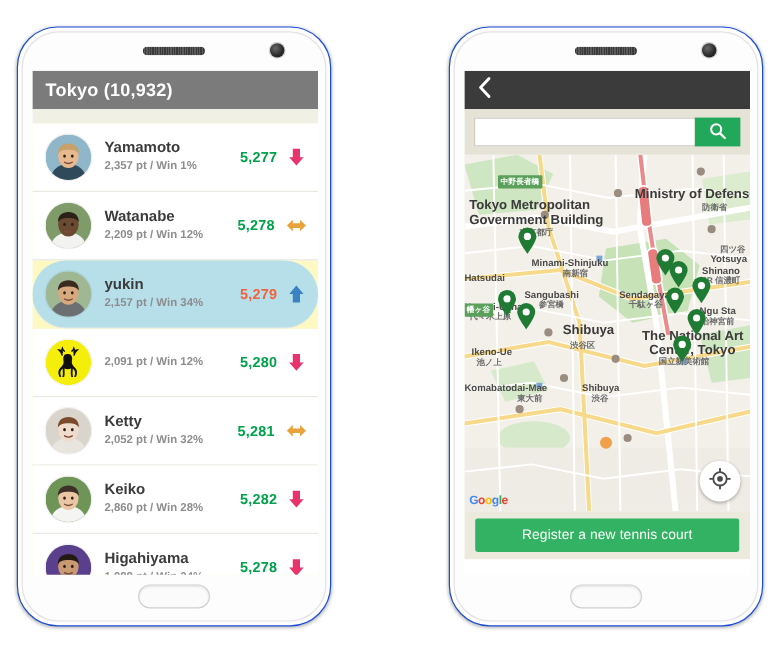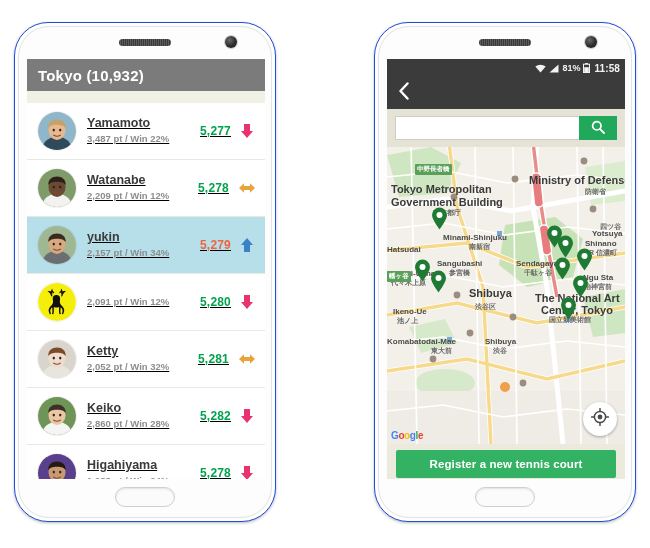--- a/index.html
+++ b/index.html
@@ -56,28 +56,28 @@
 
   
   .rank-header {
     height: 32px; background: #7b7b7b;
     display: flex; align-items: center;
     padding-left: 11px;
     color: #ffffff; font-size: 15px; font-weight: 600;
     letter-spacing: .2px;
   }
   .cream-strip { height: 12px; background: #f1f0e5; }
-  .rank-list { background: #fef9c3; height: 376px; text-decoration: underline; }
+  .rank-list { background: #fef9c3; height: 376px; }
   .rank-row {
     height: 57px; background: #ffffff;
     display: flex; align-items: center;
     padding: 0 9px 0 11px;
     border-bottom: 1px solid #e9e9e4;
   }
-  .rank-row.highlight { background: #b6dfea; }
+  .rank-row.highlight { background: #b6dfea; border-radius: 28px; }
   .avatar {
     width: 38px; height: 38px; border-radius: 50%;
     flex: 0 0 38px; overflow: hidden; position: relative;
     box-shadow: 0 0 0 1px rgba(0,0,0,0.06);
   }
   .avatar svg { display: block; width: 100%; height: 100%; }
   .rank-info { flex: 1 1 auto; padding-left: 11px; min-width: 0; }
   .rank-name {
     font-size: 12.5px; font-weight: 700; color: #3b3b3b;
     line-height: 1.25; white-space: nowrap; overflow: hidden;
@@ -161,21 +161,21 @@
   .gmaps-logo span:nth-child(6){color:#EA4335}
 
   .cta-wrap {
     height: 40px; background: #eceadd;
     display: flex; align-items: center; padding: 0 9px;
   }
   .cta-btn {
     flex: 1 1 auto; height: 28px; background: #33b263;
     border: none; border-radius: 2px; color: #ffffff;
     font-family: "Liberation Sans", sans-serif;
-    font-size: 11.5px; font-weight: 700; cursor: pointer;
+    font-size: 11.5px; font-weight: 400; cursor: pointer;
     letter-spacing: .1px;
     text-align: center;
   }
 </style>
 </head>
 <body>
 
 <div class="stage">
 
   <div class="phone phone-left">
@@ -198,21 +198,21 @@
                 <ellipse cx="20" cy="38" rx="15" ry="12" fill="#2f4a5a"></ellipse>
                 <ellipse cx="20" cy="19" rx="9" ry="10.5" fill="#e8b98f"></ellipse>
                 <path d="M10.8 17c0-6 3.8-9 9.2-9s9.2 3 9.2 9c-1.8-2.4-4.2-3.6-9.2-3.6s-7.4 1.2-9.2 3.6z" fill="#c7a06a"></path>
                 <ellipse cx="16.6" cy="19" rx="1.2" ry="1.4" fill="#2a2018"></ellipse>
                 <ellipse cx="23.4" cy="19" rx="1.2" ry="1.4" fill="#2a2018"></ellipse>
                 <path d="M16.6 24.4q3.4 2.2 6.8 0" stroke="#7a4a3a" stroke-width="1.2" fill="none" stroke-linecap="round"></path>
               </svg>
             </div>
             <div class="rank-info">
               <div class="rank-name">Yamamoto</div>
-              <div class="rank-sub">3,487 pt / Win 22%</div>
+              <div class="rank-sub">2,357 pt / Win 1%</div>
             </div>
             <div class="rank-score">5,277</div>
             <div class="rank-trend">
               <svg width="14" height="16" viewBox="0 0 14 16">
                 <path d="M7 15 1 8h3V1h6v7h3Z" fill="#e8336d"></path>
               </svg>
             </div>
           </div>
           <div class="rank-row">
             <div class="avatar">
@@ -351,41 +351,20 @@
     </div>
   </div>
 
   <div class="phone phone-right">
     <div class="speaker"></div>
     <div class="camera"></div>
     <div class="home-btn"></div>
 
     <div class="screen">
 
-      <div class="sbar">
-        <span>
-          <svg width="11" height="9" viewBox="0 0 11 9">
-              <path d="M5.5 8.5 0.3 2.6A8 8 0 0 1 10.7 2.6Z" fill="#f2f2f2"></path>
-            </svg>
-        </span>
-        <span>
-          <svg width="10" height="9" viewBox="0 0 10 9">
-              <path d="M9.5 0.5v8H0.5Z" fill="#f2f2f2"></path>
-            </svg>
-        </span>
-        <span>81%</span>
-        <span>
-          <svg width="7" height="10" viewBox="0 0 7 10">
-            <rect x="2.2" y="0" width="2.6" height="1.2" fill="#f2f2f2"></rect>
-            <rect x="0.5" y="1.2" width="6" height="8.3" fill="none" stroke="#f2f2f2" stroke-width="1"></rect>
-            <rect x="1.2" y="4.2" width="4.6" height="5" fill="#f2f2f2"></rect>
-          </svg>
-        </span>
-        <span class="clock">11:58</span>
-      </div>
 
       <div class="appbar">
         <span>
           <svg width="11" height="18" viewBox="0 0 11 18">
               <path d="M9.5 1.5 2.5 9l7 7.5" fill="none" stroke="#ffffff" stroke-width="2.4" stroke-linecap="round" stroke-linejoin="round"></path>
             </svg>
         </span>
       </div>
 
       <div class="search-wrap">

